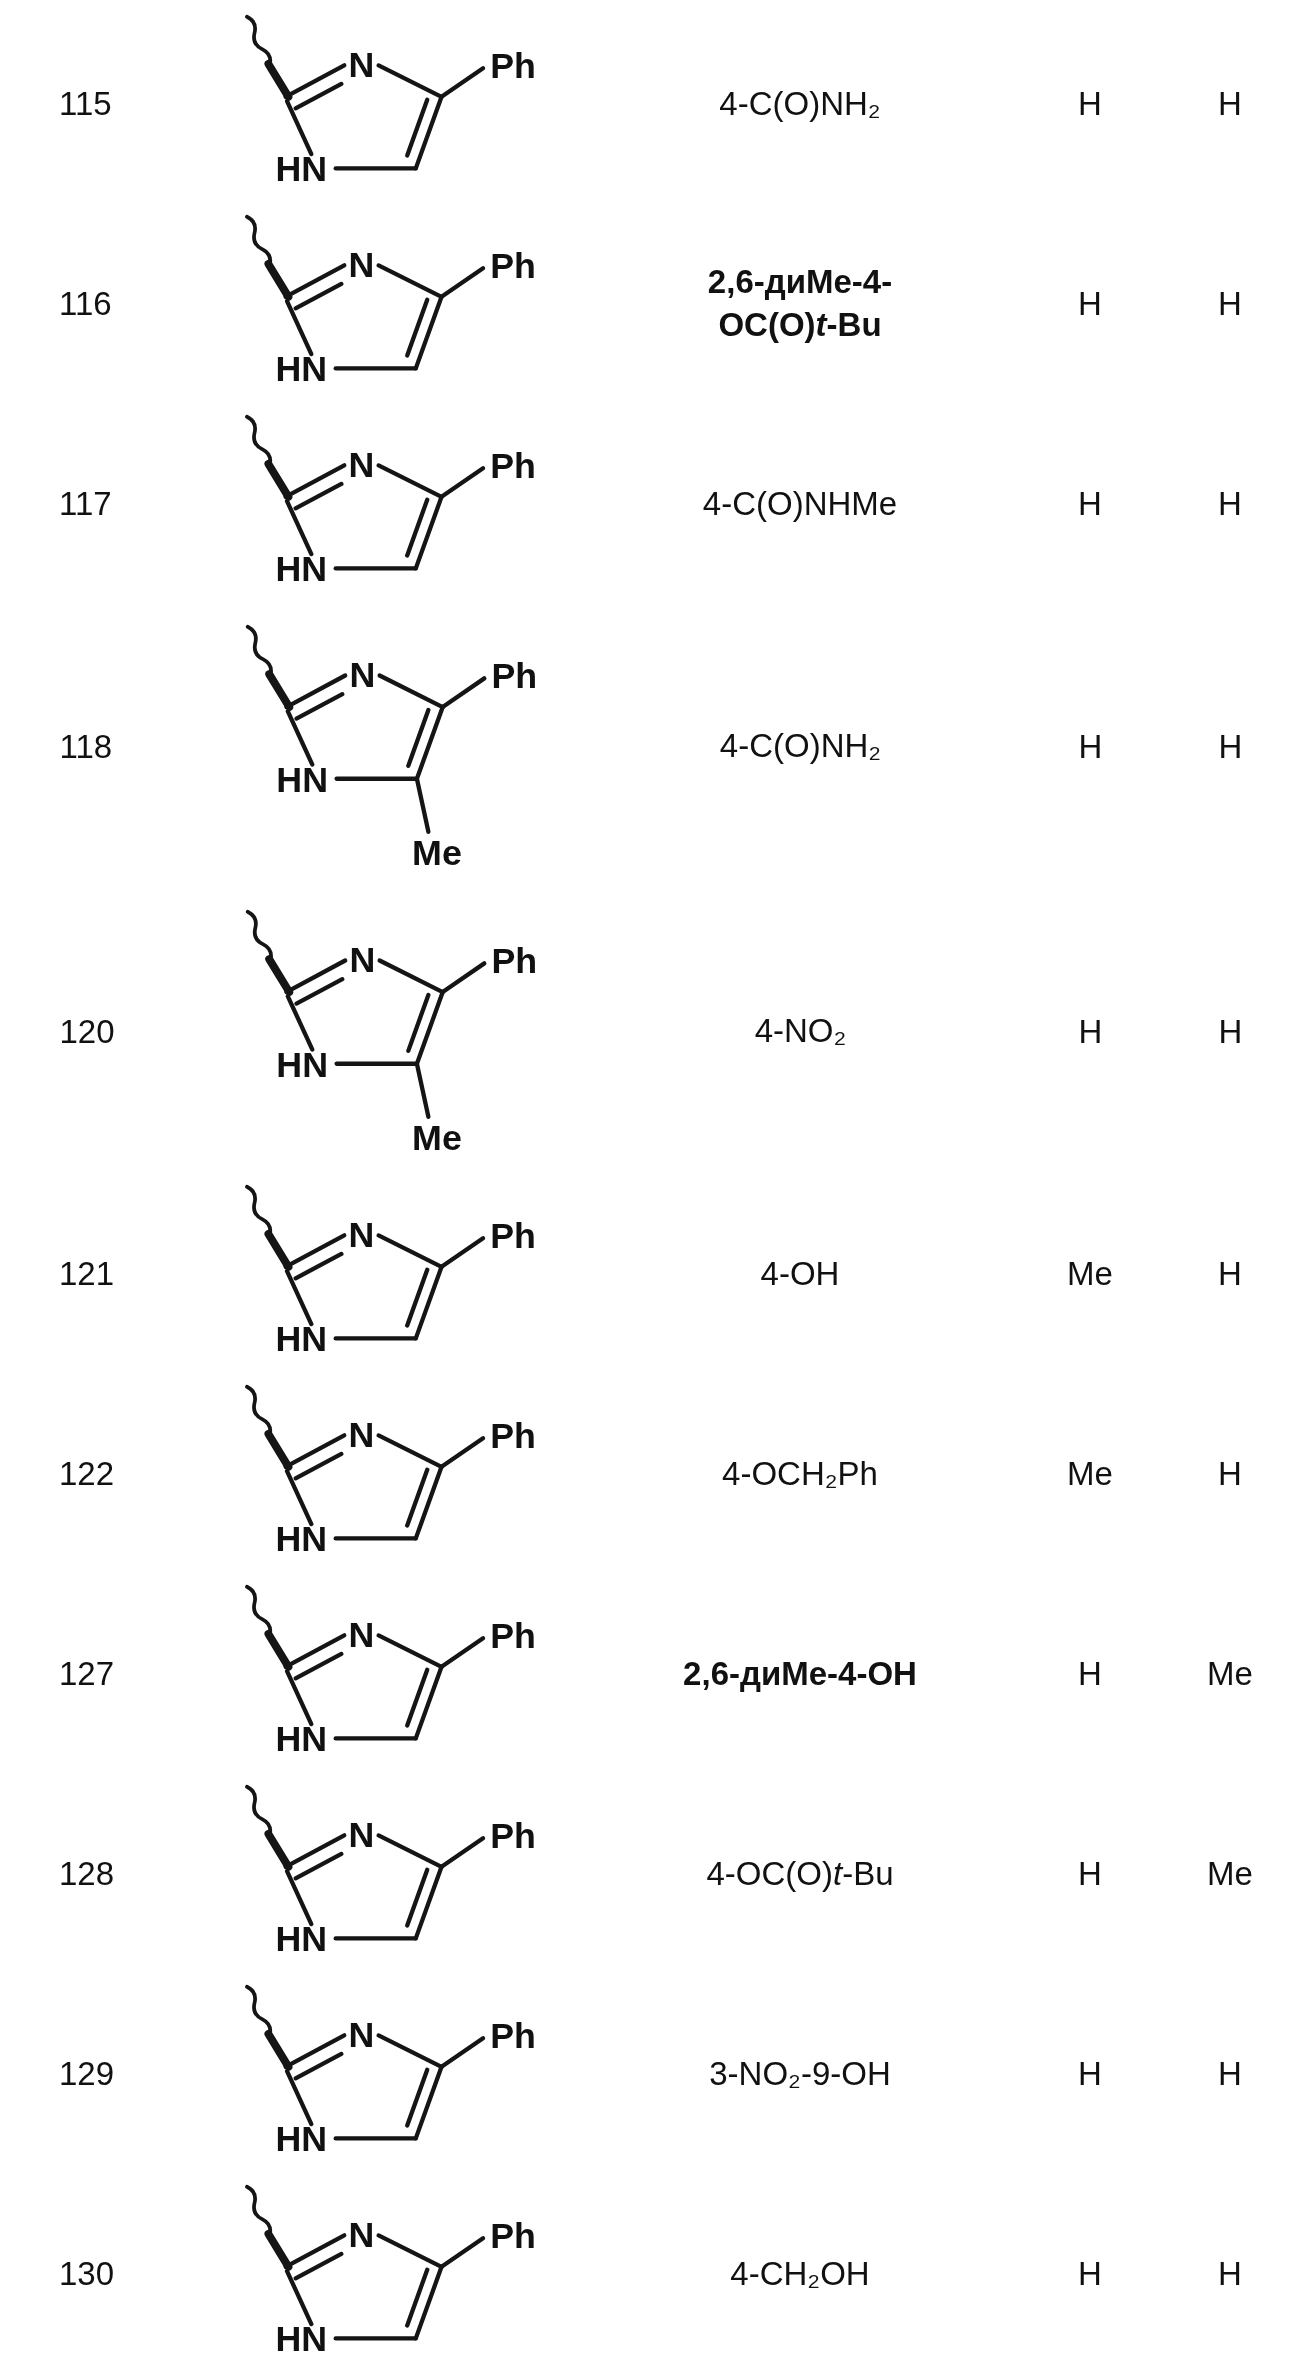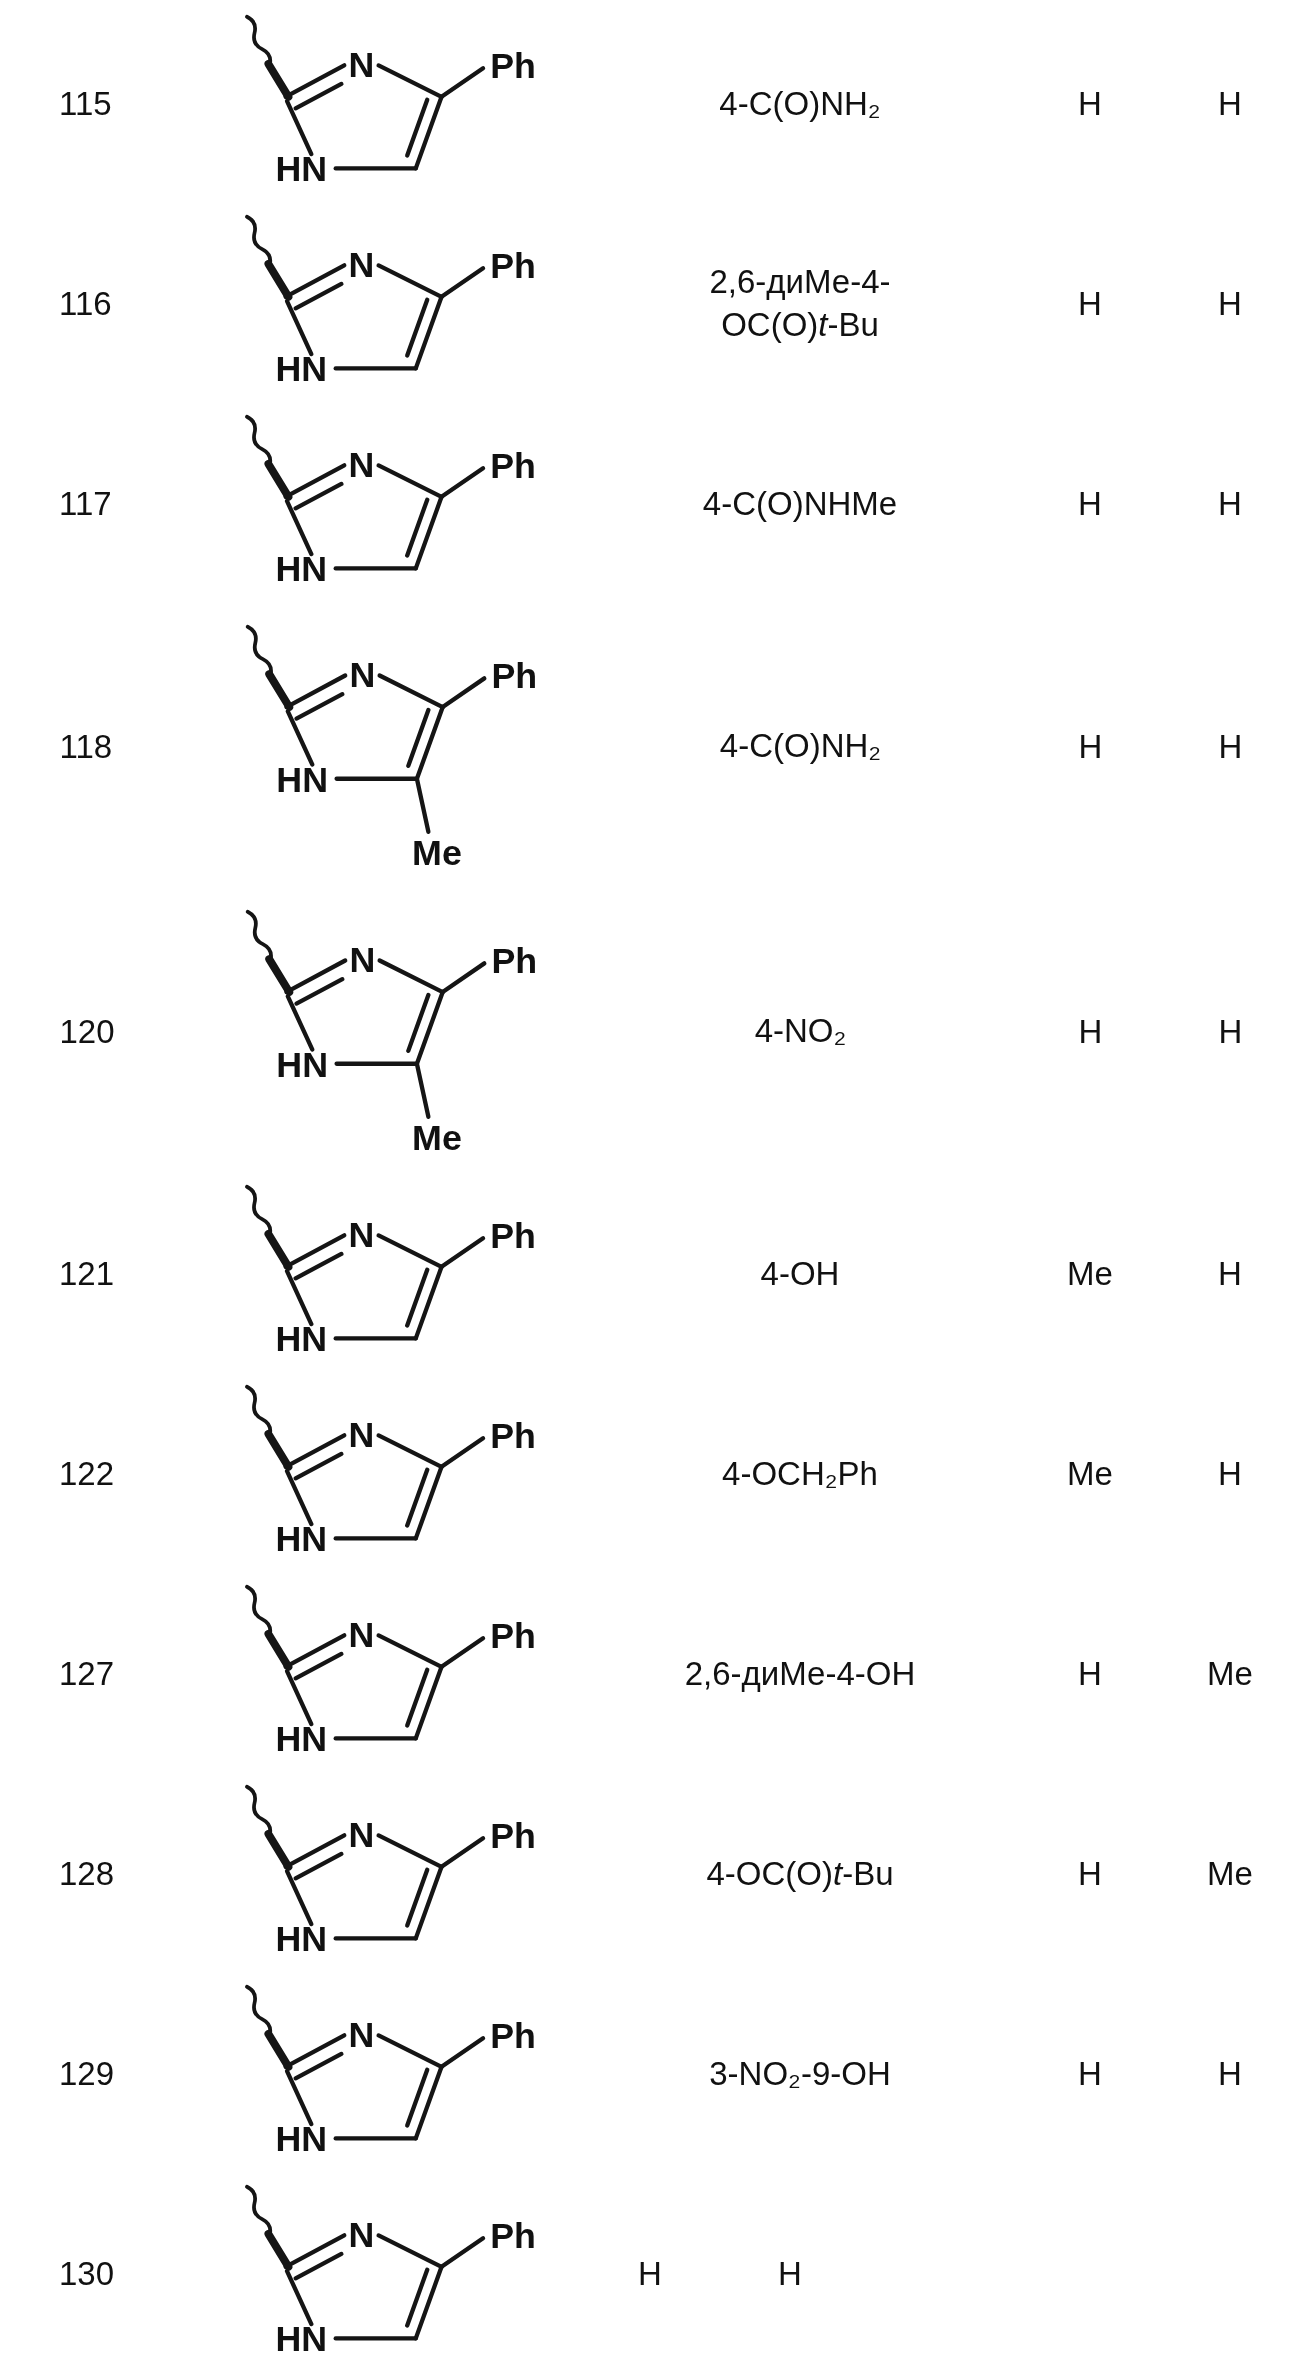--- a/index.html
+++ b/index.html
@@ -7,21 +7,21 @@
     width:1301px;height:2380px;overflow:hidden;background:#ffffff;
     font-family:"Liberation Sans", sans-serif;color:#111;
   }
   .table{display:flex;flex-direction:column;padding-top:4px;}
   .row{display:flex;align-items:center;height:200px;}
   .row.tall{height:285px;justify-content:center;}
   .cell{box-sizing:border-box;}
   .col-id{width:150px;padding-left:59px;font-size:33px;}
   .col-struct{width:430px;display:flex;justify-content:center;align-items:center;}
   .col-r1{width:440px;text-align:center;font-size:33px;line-height:1.3;}
-  .col-r1.bold{font-weight:400;}
+  .col-r1.bold{font-weight:700;}
   .col-r2,.col-r3{width:140px;text-align:center;font-size:33px;}
   .struct-svg{display:block;}
   svg text{font-family:"Liberation Sans", sans-serif;font-weight:700;font-size:25px;fill:#111;}
   .it{font-style:italic;}
   .defs-holder{position:absolute;width:0;height:0;overflow:hidden;}
 </style>
 </head>
 <body>
 
 <svg class="defs-holder" aria-hidden="true">
@@ -179,17 +179,18 @@
     <div class="cell col-r3">H</div>
   </div>
 
   <div class="row">
     <div class="cell col-id">130</div>
     <div class="cell col-struct">
       <svg class="struct-svg" viewBox="0 0 265 130" width="380" height="186">
           <use href="#imid-core"></use>
         </svg>
     </div>
+    <div class="cell col-r1">4-CH₂OH</div>
     <div class="cell col-r2">H</div>
     <div class="cell col-r3">H</div>
   </div>
 
 </div>
 
 </body></html>

